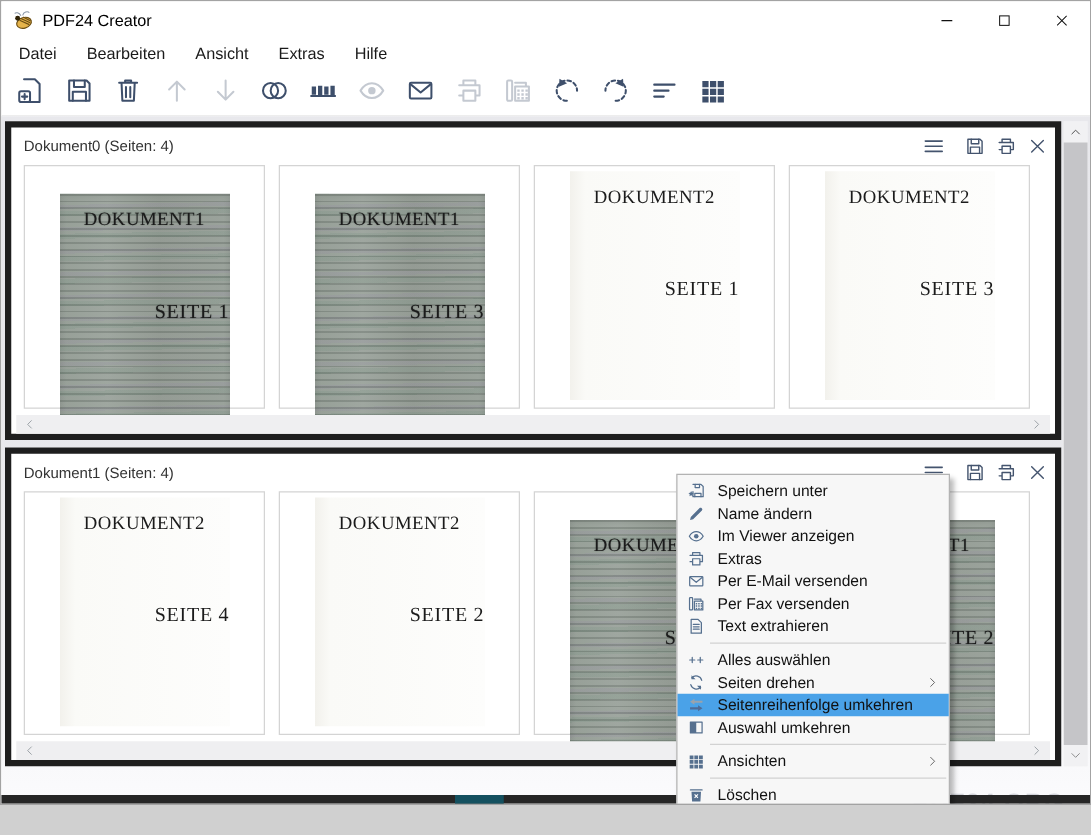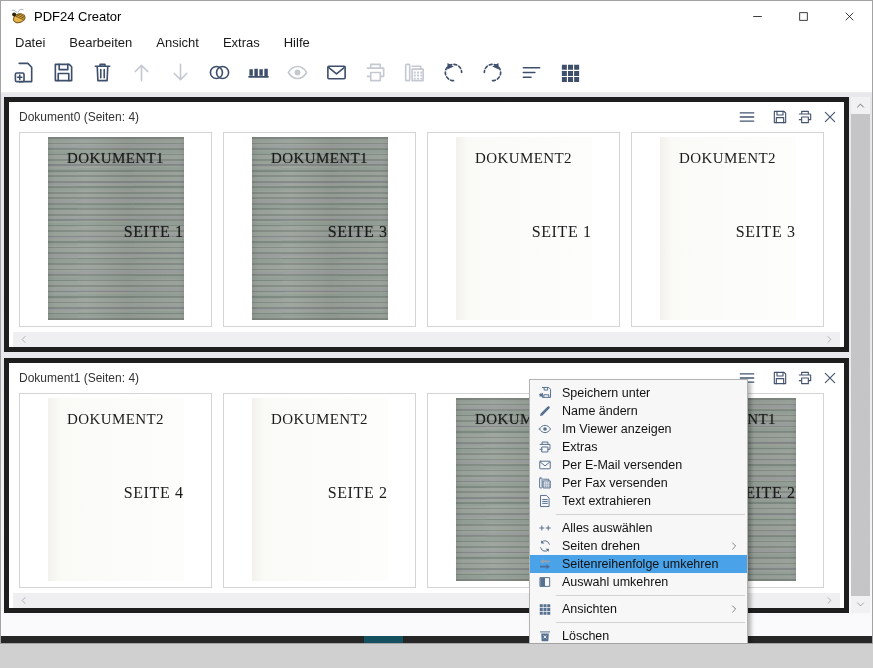--- a/index.html
+++ b/index.html
@@ -37,39 +37,39 @@
   .ph-icons .icon.menu{width:18px;height:18px;margin-right:7px;}
   .cards{position:absolute;top:30px;left:0;right:0;height:195px;display:flex;padding-left:10px;gap:11px;}
   .card{width:193px;height:195px;background:#fff;border:1px solid #d4d4d4;box-sizing:border-box;
     position:relative;flex:0 0 auto;}
   .page{position:absolute;left:50%;top:4px;transform:translateX(-50%);width:136px;height:183px;}
   .page.scan{
     background:
       repeating-linear-gradient(180deg, rgba(25,35,30,0.14) 0px, rgba(25,35,30,0.14) 1.5px, rgba(255,255,255,0.05) 1.5px, rgba(255,255,255,0.05) 5.5px),
       repeating-linear-gradient(179deg, transparent 0 9px, rgba(140,120,165,0.12) 9px 12px, transparent 12px 14px, rgba(85,130,105,0.13) 14px 18px),
       linear-gradient(90deg,#919a92 0%,#9aa29b 28%,#8e968e 58%,#969e97 100%);
-    box-shadow:inset 0 0 6px rgba(0,0,0,0.12);}
+    box-shadow:inset 0 0 6px rgba(0,0,0,0.12);margin-top:18px;}
   .page.clean{background:linear-gradient(90deg,#f2f1ec 0%,#fafaf7 9%,#fdfdfc 100%);}
   .page .doc-title{margin-top:13px;text-align:center;font-family:"Liberation Serif","DejaVu Serif",serif;
     font-size:15px;letter-spacing:0.4px;color:#1b1b1b;}
   .page .page-label{position:absolute;top:47%;left:0;right:0;text-align:right;
     font-family:"Liberation Serif","DejaVu Serif",serif;font-size:16px;letter-spacing:0.6px;color:#1b1b1b;}
   .page.scan .doc-title,.page.scan .page-label{text-shadow:0 0 1px rgba(10,20,15,0.45);}
   .hstrip{position:absolute;left:4px;right:4px;bottom:0;height:15px;background:#efeff1;
     display:flex;align-items:center;justify-content:space-between;}
   .hstrip .icon{width:11px;height:11px;color:#9aa0a6;}
   .hstrip .icon:first-child{margin-left:5px;} .hstrip .icon:last-child{margin-right:5px;}
   
   .vscroll{position:absolute;right:2px;top:4px;width:19px;height:516px;background:#f1f1f3;}
   .vs-btn{position:absolute;left:0;width:19px;height:17px;display:flex;align-items:center;justify-content:center;background:#f1f1f3;}
   .vs-btn .icon{width:11px;height:11px;color:#4a4a4a;}
   .vs-btn.down{bottom:0;} .vs-btn.down .icon{color:#8a8a8a;}
   .vs-thumb{position:absolute;left:0;top:17px;width:19px;bottom:17px;background:#c5c5c8;}
   
-  .ctx{position:absolute;left:528px;top:286px;width:219px;background:#f7f7f7;
+  .ctx{position:absolute;left:540px;top:286px;width:219px;background:#f7f7f7;
     border:1px solid #b3b3b3;box-shadow:3px 3px 4px rgba(0,0,0,0.28);padding:4px 0;z-index:50;box-sizing:border-box;}
   .ctx-item{height:18px;display:flex;align-items:center;font-size:12.5px;color:#111;position:relative;}
   .ctx-item .icon{width:14px;height:14px;margin-left:8px;color:#56708f;flex:0 0 auto;}
   .ctx-item .lbl{margin-left:10px;white-space:nowrap;}
   .ctx-item .sub{margin-left:auto;margin-right:8px;width:10px;height:10px;color:#555;}
   .ctx-sep{height:1px;background:#d2d2d2;margin:4px 2px 4px 26px;}
   
   .watermark{position:absolute;right:20px;top:539px;font-size:20px;font-weight:bold;
     letter-spacing:1px;color:#d3d4da;}
   .bottom-strip{position:absolute;left:0;right:0;bottom:0;height:7px;background:#262626;}

